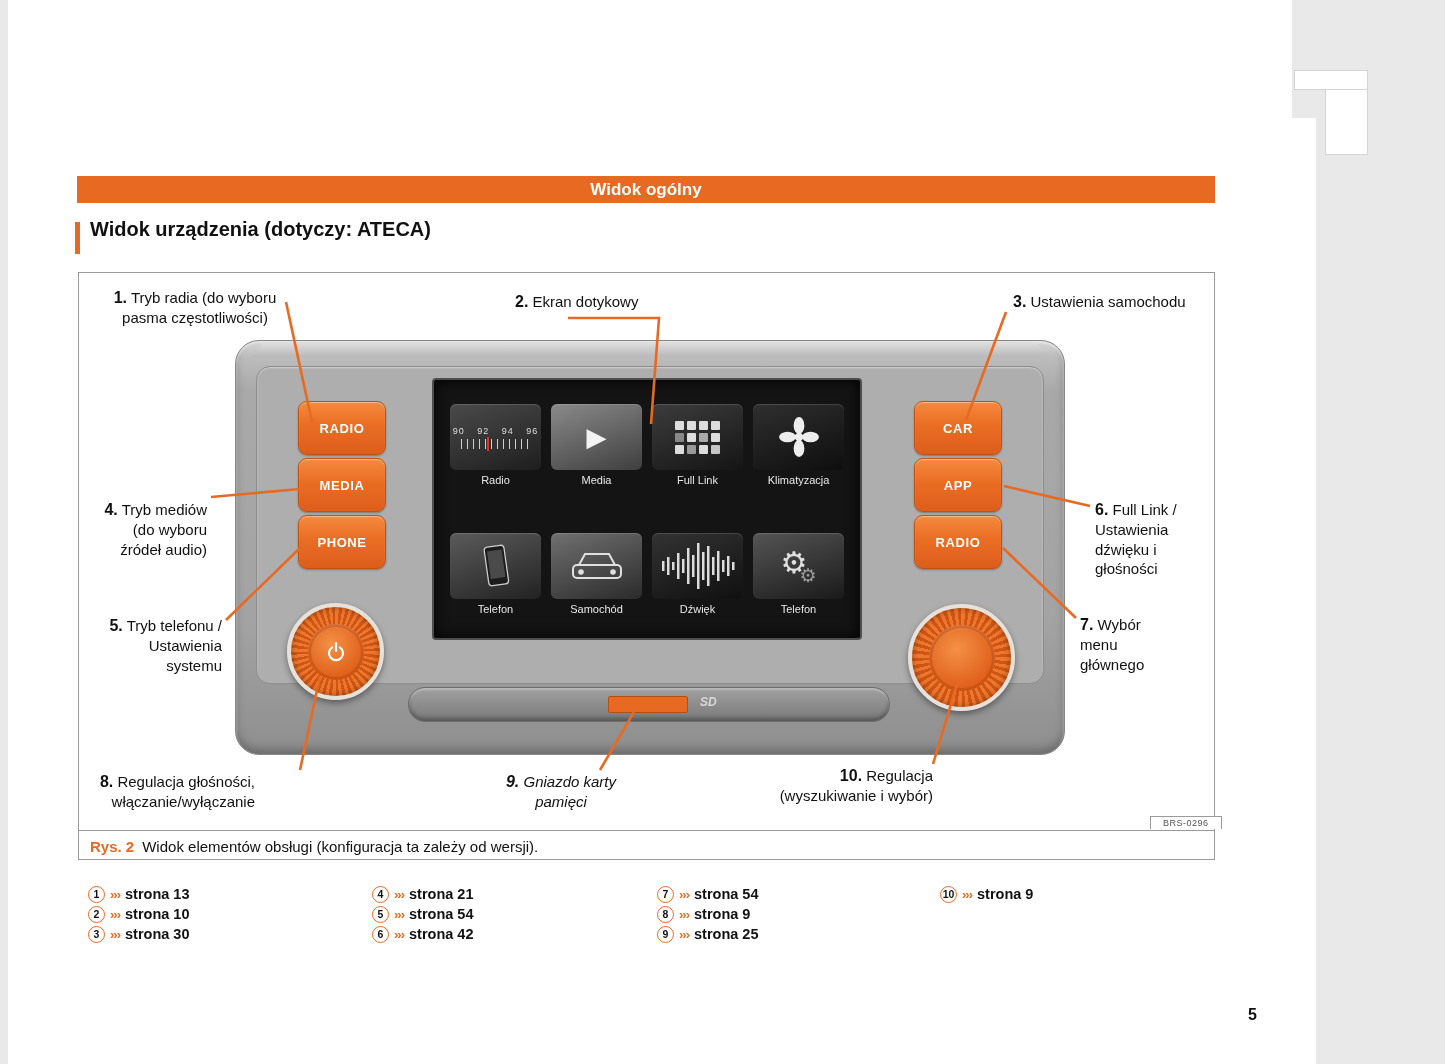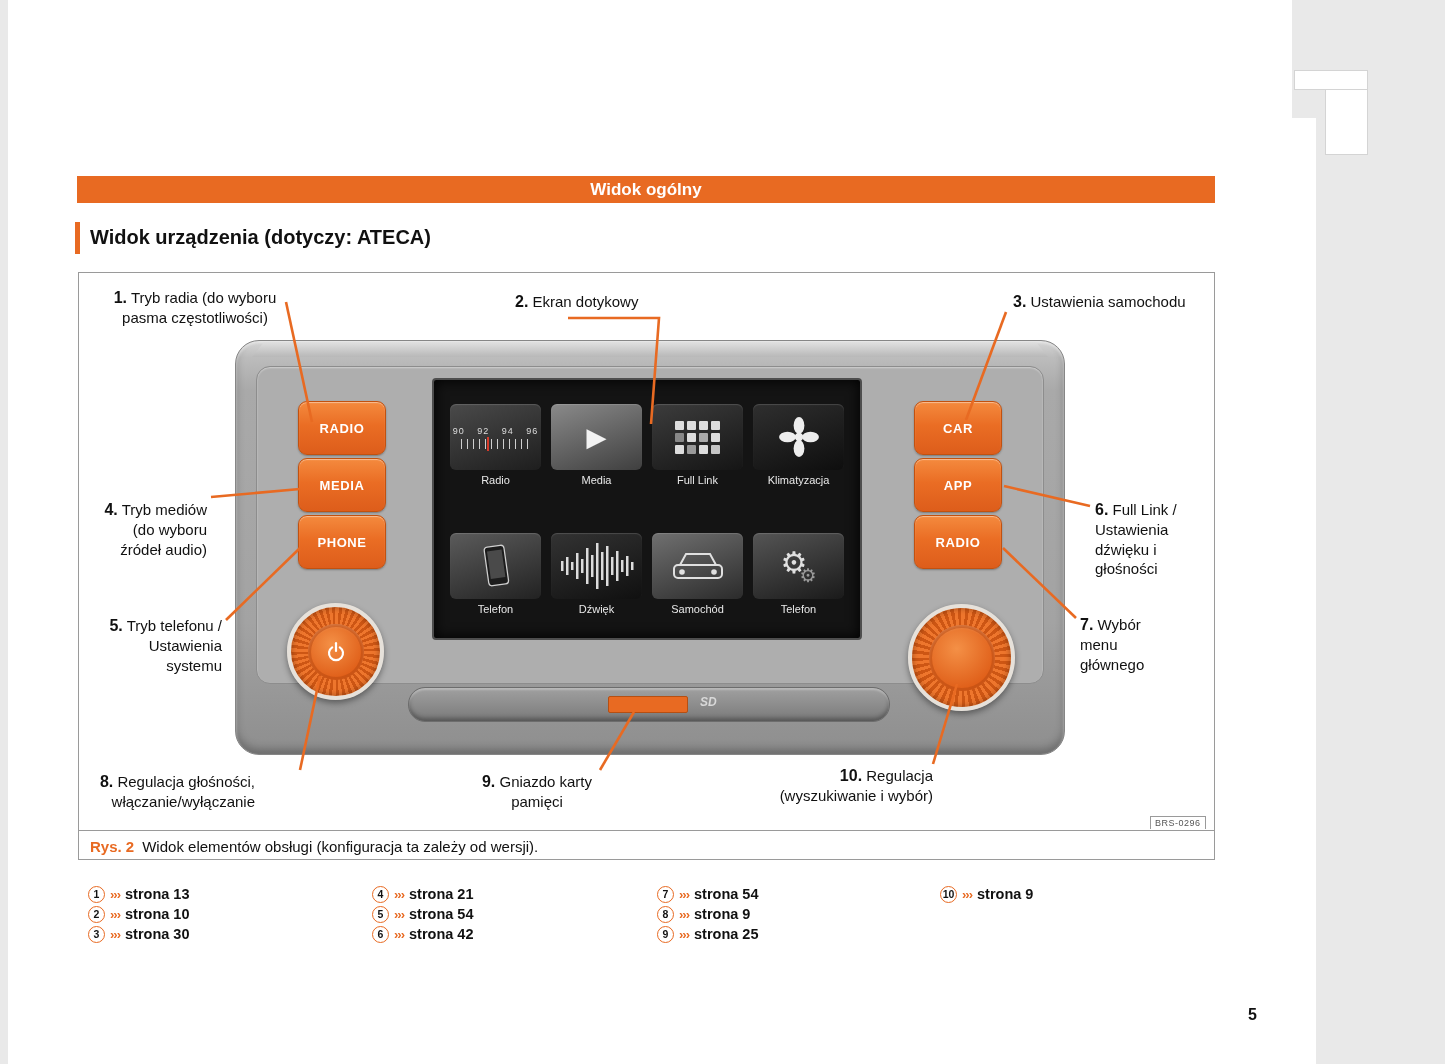--- a/index.html
+++ b/index.html
@@ -15,27 +15,27 @@
   .notch { left:1292px; top:0; width:153px; height:118px; background:#e9e9e9; }
   .cropmark-h { left:1294px; top:70px; width:74px; height:20px; background:#fff; border:1px solid #d4d4d4; }
   .cropmark-v { left:1325px; top:90px; width:43px; height:65px; background:#fff; border:1px solid #d4d4d4; border-top:none; }
 
   .banner {
     left:77px; top:176px; width:1138px; height:27px; background:#e86a22;
     display:flex; align-items:center; justify-content:center;
     color:#fff; font-weight:bold; font-size:17px;
   }
   .title-bar { left:75px; top:222px; width:5px; height:32px; background:#e86a22; }
-  .page-title { left:90px; top:226px; font-size:20px; font-weight:bold;text-align:center; }
+  .page-title { left:90px; top:218px; font-size:20px; font-weight:bold;text-align:center; }
 
   .figure-box { left:78px; top:272px; width:1137px; height:588px; border:1px solid #9a9a9a; background:#fff; }
   .fig-separator { left:79px; top:830px; width:1135px; height:1px; background:#9a9a9a; }
   .fig-caption { left:90px; top:838px; font-size:15px; display:flex; gap:8px; }
   .fig-caption .rys { color:#e86a22; font-weight:bold; }
-  .brs { left:1150px; top:816px; font-size:9px; color:#555; border:1px solid #9a9a9a; border-bottom:none; padding:1px 4px; background:#fff; letter-spacing:.5px; }
+  .brs { left:1150px; top:816px; font-size:9px; color:#555; border:1px solid #9a9a9a; border-bottom:none; padding:1px 12px; background:#fff; letter-spacing:.5px; }
 
   
   .unit-body {
     left:235px; top:340px; width:830px; height:415px; border-radius:24px;
     background:linear-gradient(180deg,#d6d6d6 0%, #bcbcbc 4%, #a9a9a9 12%, #a3a3a3 68%, #8e8e8e 100%);
     border:1px solid #868686;
     box-shadow: inset 0 2px 3px rgba(255,255,255,.55), inset 0 -5px 9px rgba(0,0,0,.25);
   }
   .unit-top {
     left:252px; top:342px; width:796px; height:15px;
@@ -211,20 +211,31 @@
       <div class="lbl">Klimatyzacja</div>
     </div>
     <div class="tile">
       <div class="ic bg-tel">
         <svg width="52" height="52" viewBox="0 0 60 56" style="transform:rotate(-8deg)">
           <rect x="19" y="5" width="23" height="45" rx="4" fill="#1c1c1c" stroke="#cfcfcf" stroke-width="1.5"></rect>
           <rect x="22" y="10" width="17" height="32" fill="#4a4a4a"></rect>
         </svg>
       </div>
       <div class="lbl">Telefon</div>
+    </div>
+    <div class="tile">
+      <div class="ic bg-car">
+        <svg width="60" height="42" viewBox="0 0 60 40">
+          <path d="M12 19 L18 8 H42 L48 19" fill="none" stroke="#e0e0e0" stroke-width="2"></path>
+          <rect x="6" y="19" width="48" height="13" rx="4" fill="none" stroke="#e0e0e0" stroke-width="2"></rect>
+          <circle cx="14" cy="26" r="2.8" fill="#e0e0e0"></circle>
+          <circle cx="46" cy="26" r="2.8" fill="#e0e0e0"></circle>
+        </svg>
+      </div>
+      <div class="lbl">Samochód</div>
     </div>
     <div class="tile">
       <div class="ic bg-snd">
         <svg width="76" height="48" viewBox="0 0 76 48">
           <g fill="#dcdcdc">
             <rect x="2" y="19" width="2.5" height="10"></rect>
               <rect x="7" y="15" width="2.5" height="18"></rect>
             <rect x="12" y="20" width="2.5" height="8"></rect> 
               <rect x="17" y="11" width="2.5" height="26"></rect>
             <rect x="22" y="17" width="2.5" height="14"></rect>
@@ -237,31 +248,20 @@
               <rect x="57" y="9" width="2.5" height="30"></rect>
             <rect x="62" y="18" width="2.5" height="12"></rect>
               <rect x="67" y="14" width="2.5" height="20"></rect>
             <rect x="72" y="20" width="2.5" height="8"></rect>
           </g>
         </svg>
       </div>
       <div class="lbl">Dźwięk</div>
     </div>
     <div class="tile">
-      <div class="ic bg-car">
-        <svg width="60" height="42" viewBox="0 0 60 40">
-          <path d="M12 19 L18 8 H42 L48 19" fill="none" stroke="#e0e0e0" stroke-width="2"></path>
-          <rect x="6" y="19" width="48" height="13" rx="4" fill="none" stroke="#e0e0e0" stroke-width="2"></rect>
-          <circle cx="14" cy="26" r="2.8" fill="#e0e0e0"></circle>
-          <circle cx="46" cy="26" r="2.8" fill="#e0e0e0"></circle>
-        </svg>
-      </div>
-      <div class="lbl">Samochód</div>
-    </div>
-    <div class="tile">
       <div class="ic bg-sys">
         <div class="sys-wrap">
           <span class="gear-big">⚙</span>
           <span class="gear-small">⚙</span>
         </div>
       </div>
       <div class="lbl">Telefon</div>
     </div>
   </div>
 
@@ -305,21 +305,21 @@
   </div>
   <div class="callout" style="left:1095px;top:500px;width:100px;">
     <b>6.</b> <span>Full Link / Ustawienia dźwięku i głośności</span>
   </div>
   <div class="callout" style="left:1080px;top:615px;width:80px;">
     <b>7.</b> <span>Wybór menu głównego</span>
   </div>
   <div class="callout tr" style="left:80px;top:772px;width:175px;">
     <b>8.</b> <span>Regulacja głośności, włączanie/wyłączanie</span>
   </div>
-  <div class="callout tc" style="left:472px;top:772px;width:130px;">
+  <div class="callout tc" style="left:496px;top:772px;width:130px;font-style:italic;">
     <b>9.</b> <span>Gniazdo karty pamięci</span>
   </div>
   <div class="callout tr" style="left:755px;top:766px;width:178px;">
     <b>10.</b> <span>Regulacja (wyszukiwanie i wybór)</span>
   </div>
 
   <svg class="abs lines" viewBox="0 0 1445 1064">
     <g stroke="#e86a22" stroke-width="2.6" fill="none">
       <line x1="286" y1="302" x2="312" y2="422"></line>
       <polyline points="568,318 659,318 651,424"></polyline>

